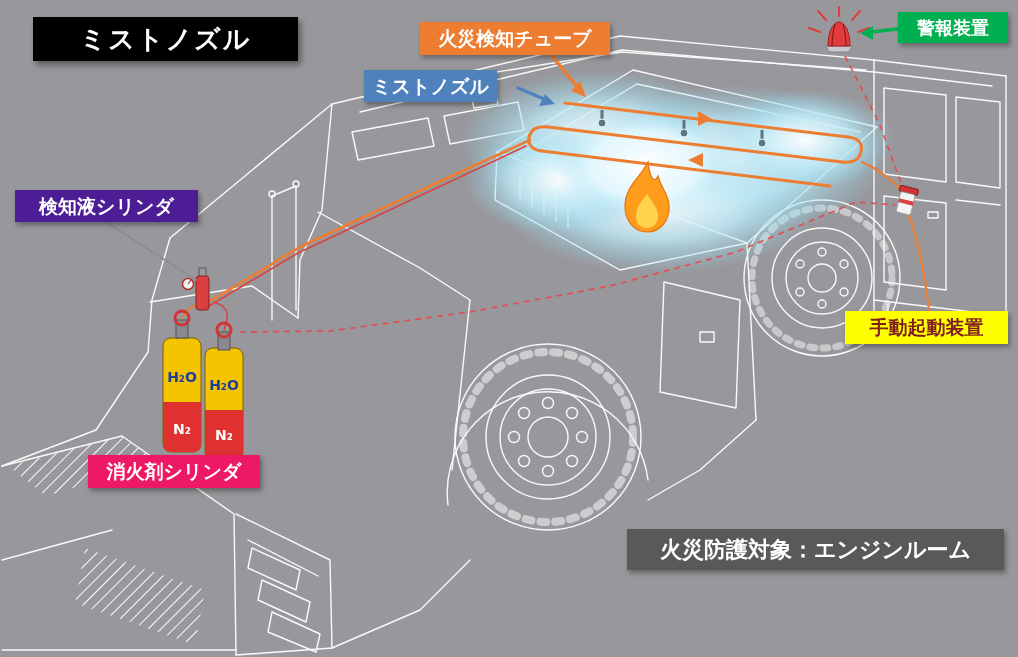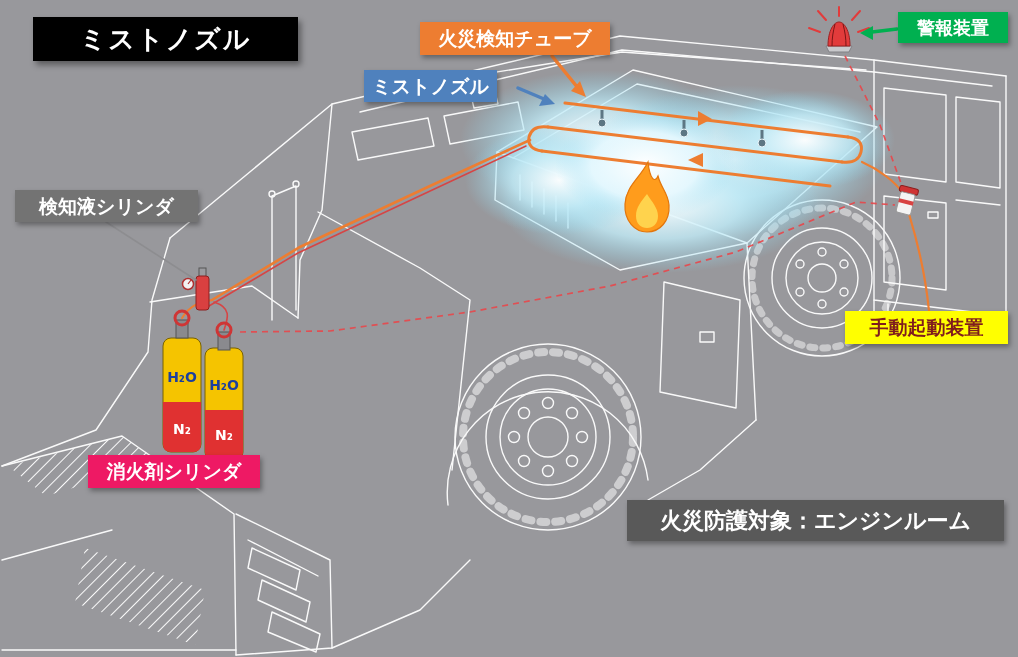--- a/index.html
+++ b/index.html
@@ -7,24 +7,24 @@
   #art{position:absolute;left:0;top:0;width:1018px;height:657px;}
   .label{position:absolute;display:flex;align-items:center;justify-content:center;
          font-weight:bold;color:#fff;font-size:19px;line-height:1;
          box-shadow:2px 3px 5px rgba(0,0,0,.35);white-space:nowrap;z-index:5;}
   .title{position:absolute;left:33px;top:17px;width:265px;height:44px;background:#000;
          color:#fff;font-weight:bold;font-size:26px;letter-spacing:2px;display:flex;
          align-items:center;justify-content:center;box-shadow:3px 4px 6px rgba(0,0,0,.4);z-index:5;}
   .lb-tube{left:420px;top:22px;width:190px;height:33px;background:#ed7d31;font-family:Liberation Serif, serif;}
   .lb-mist{left:364px;top:70px;width:133px;height:32px;background:#4f81bd;}
   .lb-alarm{left:898px;top:12px;width:110px;height:31px;background:#00b050;font-size:18px;}
-  .lb-detect{left:15px;top:190px;width:183px;height:32px;background:#737373;}
+  .lb-detect{left:15px;top:190px;width:183px;height:32px;background:#4c1d95;}
   .lb-manual{left:845px;top:311px;width:163px;height:33px;background:#ffff00;color:#7f1d1d;}
   .lb-agent{left:88px;top:455px;width:172px;height:33px;background:#ee1964;}
-  .lb-target{left:627px;top:500px;width:377px;height:41px;background:#595959;font-size:22px;}
+  .lb-target{left:627px;top:529px;width:377px;height:41px;background:#595959;font-size:22px;}
   svg text{font-family:"DejaVu Sans","Liberation Sans",sans-serif;font-weight:bold;}
 </style>
 </head>
 <body>
 
 <div id="stage">
 
   <svg id="art" viewBox="0 0 1018 657">
     <defs>
       <pattern id="hatch" width="9" height="9" patternTransform="rotate(45)" patternUnits="userSpaceOnUse">

